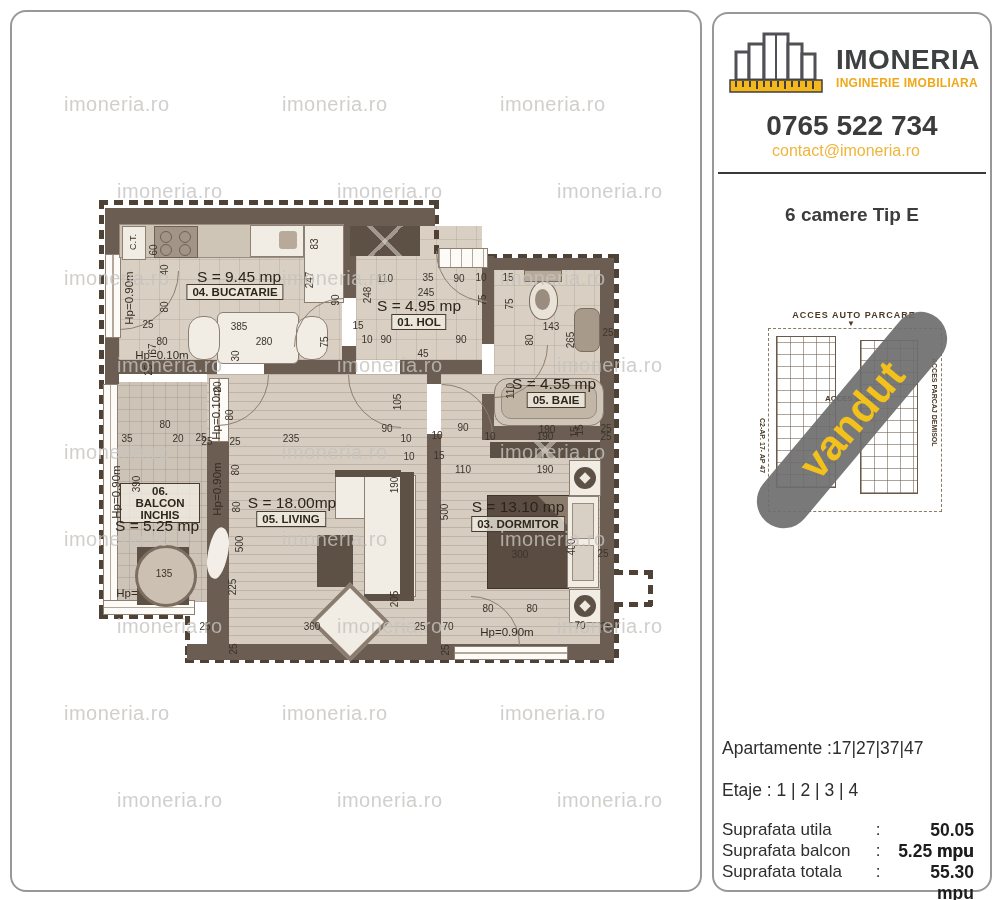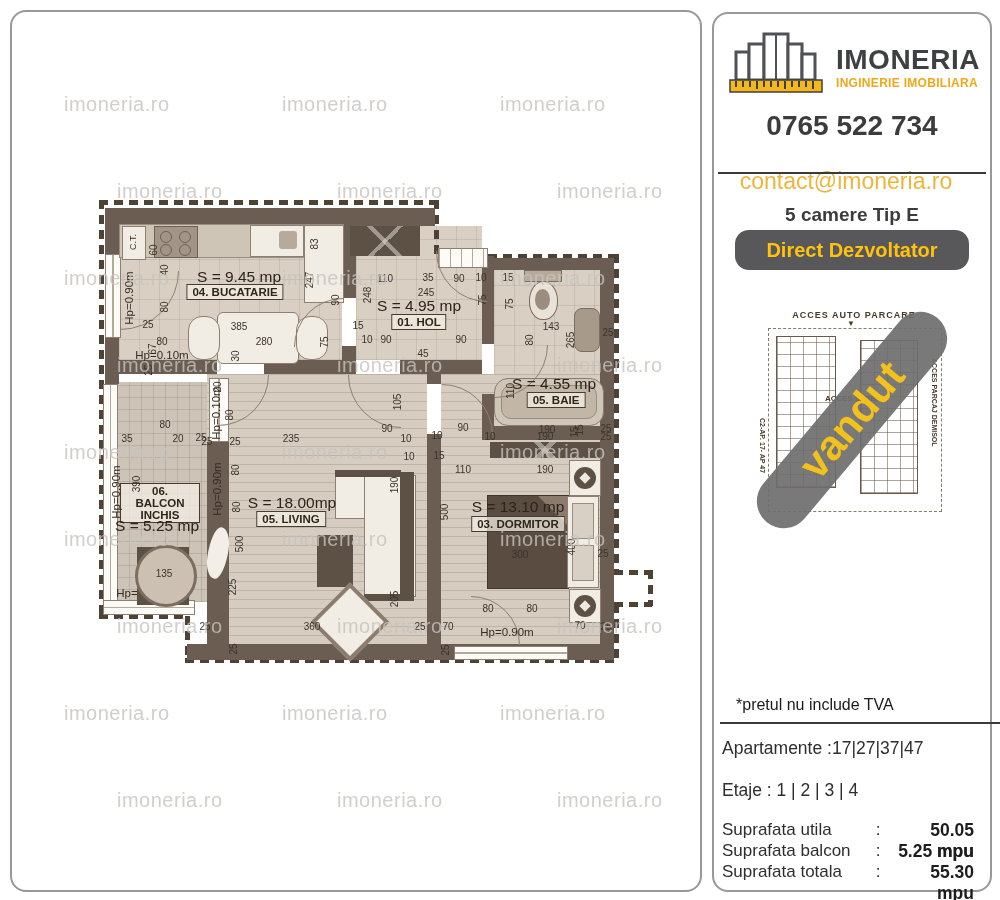--- a/index.html
+++ b/index.html
@@ -344,43 +344,41 @@
             <line x1="71" y1="53" x2="71" y2="59"></line>
           <line x1="78" y1="53" x2="78" y2="59"></line>
             <line x1="85" y1="53" x2="85" y2="61"></line>
         </g>
       </svg>
     </div>
     <div class="rtxt" style="left:122px;top:30px;width:150px;text-align:left;font-size:28px;font-weight:800;letter-spacing:.5px;color:#3f4041;">IMONERIA</div>
     <div class="rtxt" style="left:122px;top:62px;width:150px;text-align:left;font-size:12px;font-weight:700;color:#f0a818;letter-spacing:.3px;">INGINERIE IMOBILIARA</div>
 
     <div class="rtxt" style="left:0;top:96px;width:276px;font-size:28px;font-weight:800;color:#3c3c3e;">0765 522 734</div>
-    <div class="rtxt" style="left:0;top:128px;width:264px;font-size:23px;color:#efb53a;margin-top:26px;">contact@imoneria.ro</div>
+    <div class="rtxt" style="left:0;top:128px;width:264px;font-size:16px;color:#efb53a;">contact@imoneria.ro</div>
 
     <div class="abs" style="left:4px;top:158px;width:268px;border-top:2px solid #3a3a3a;"></div>
 
-    <div class="rtxt" style="left:0;top:190px;width:276px;font-size:19px;font-weight:700;color:#3c3c3e;">5 camere Tip E</div>
-
-    <div class="btn" style="left:21px;top:216px;width:234px;height:40px;">Direct Dezvoltator</div>
+    <div class="rtxt" style="left:0;top:190px;width:276px;font-size:19px;font-weight:700;color:#3c3c3e;">6 camere Tip E</div>
+
 
     <div class="abs" style="left:40px;top:288px;width:200px;height:220px;">
       <div class="slabel" style="left:10px;top:8px;width:180px;text-align:center;font-size:9px;letter-spacing:1px;">ACCES  AUTO  PARCARE</div>
       <div class="slabel" style="left:93px;top:17px;font-size:8px;">▼</div>
       <div class="abs" style="left:14px;top:26px;width:172px;height:182px;border:1px dashed #8a7a66;"></div>
       <div class="site-line" style="left:22px;top:34px;width:58px;height:150px;"></div>
       <div class="site-line" style="left:106px;top:38px;width:56px;height:152px;"></div>
       <div class="slabel" style="left:70px;top:92px;width:60px;text-align:center;font-size:8px;">ACCES IMOBIL</div>
       <div class="slabel" style="left:4px;top:116px;height:86px;font-size:7px;writing-mode:vertical-rl;">C2-AP. 17- AP 47</div>
       <div class="slabel" style="left:176px;top:56px;height:125px;font-size:7px;writing-mode:vertical-rl;">ACCES PARCAJ DEMISOL</div>
     </div>
     <div class="abs" style="left:5px;top:379px;width:266px;height:54px;background:rgba(110,110,110,.92);border-radius:27px;transform:rotate(-50deg);display:flex;align-items:center;justify-content:center;font-size:42px;font-weight:600;color:#f3c11c;">vandut</div>
 
 
 
-    <div class="abs" style="left:6px;top:678px;width:264px;padding:4px 0 8px 16px;border-bottom:2px solid #3a3a3a;font-size:16px;color:#1a1a1a;">*pretul nu include TVA</div>
 
     <div class="abs" style="left:8px;top:724px;font-size:17.5px;color:#2e2e2e;">Apartamente :17|27|37|47</div>
     <div class="abs" style="left:8px;top:766px;font-size:17.5px;color:#2e2e2e;">Etaje : 1 | 2 | 3 | 4</div>
 
     <div class="area-row" style="left:8px;top:806px;">
       <span class="lbl">Suprafata utila</span>
       <span class="sep">:</span>
       <span class="val">50.05 mpu</span>
     </div>
     <div class="area-row" style="left:8px;top:827px;">

